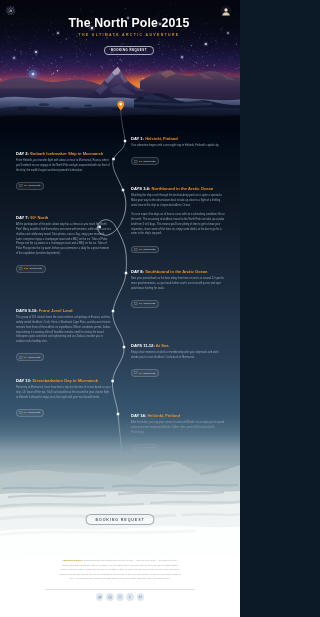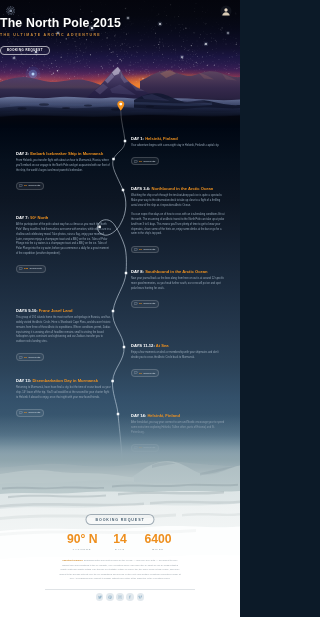--- a/index.html
+++ b/index.html
@@ -17,21 +17,21 @@
       linear-gradient(180deg,#04050d 0%,#050710 12%,#070918 22%,#0b0c22 30%,#12102e 38%,#1a1540 44%,#251a4a 49%,#341d52 53%,#4c2458 57%,#6b2d59 60%,#8d3950 62.5%,#b24c46 64.5%,#d8703c 66.5%,#e8853a 68%,#090a1a 70%,#05060e 100%);
   }
   #stars{position:absolute;inset:0;}
   .mtn{position:absolute;bottom:0;left:0;width:240px;}
   #hero-fade{position:absolute;left:0;bottom:0;width:240px;height:30px;
     background:linear-gradient(180deg,rgba(2,5,13,0) 0%,rgba(2,5,13,.35) 40%,rgba(2,5,13,.8) 72%,rgba(0,6,17,.98) 92%,#000612 100%);}
 
   #logo{position:absolute;left:5.5px;top:5.5px;width:9.5px;height:9.5px;}
   #avatar{position:absolute;right:8px;top:5px;width:12px;height:12px;}
 
-  #hero-copy{position:absolute;left:0;top:17px;width:240px;text-align:left;}
+  #hero-copy{position:absolute;left:9px;top:17px;width:240px;text-align:center;}
   #hero-title{font-size:12.3px;font-weight:bold;color:#fff;letter-spacing:.15px;
      text-shadow:0 1px 3px rgba(0,0,0,.65);line-height:1.1;}
   #hero-sub{margin-top:2px;font-size:3.5px;letter-spacing:1.35px;color:#cf8d3e;
      font-weight:bold;text-shadow:0 1px 2px rgba(0,0,0,.6);}
   #hero-cta{display:inline-block;margin-top:5px;border:.6px solid rgba(255,255,255,.62);
      border-radius:5px;padding:2px 6px 1.6px;font-size:2.8px;letter-spacing:.55px;color:#fff;
      font-weight:bold;background:rgba(255,255,255,.03);line-height:1.25;}
   #marker{position:absolute;left:117px;top:100px;width:7.6px;height:11.4px;}
 
   
@@ -1832,34 +1832,20 @@
         </g>
         <g opacity=".09" fill="#a2acaf">
           <path d="M0 118 C 62 112, 130 119, 196 114 L196 117 C 130 122, 62 115, 0 121 Z"></path>
         </g>
       </svg>
     <div id="arctic-fade"></div>
   </div>
 
   <div id="cta2">BOOKING REQUEST</div>
 
-  <div id="stats">
-      <div class="stat">
-        <div class="num">90° N</div>
-        <div class="lab">LATITUDE</div>
-      </div>
-      <div class="stat">
-        <div class="num">14</div>
-        <div class="lab">DAYS</div>
-      </div>
-      <div class="stat">
-        <div class="num">6400</div>
-        <div class="lab">MILES</div>
-      </div>
-    </div>
 
   <div id="footblock">
     <p id="footer-text"><b>Important reminder:</b> <span>Embarking dates and quoted prices for the voyage — and more here both — are subject to more efficient offer and conditions to the ice capacity, your expedition will be lead when the ice chart are will be crossed that is quality costs and charter details. The itinerary is a tentative outline of a likely trip; the prime focus on this voyage, prices are subject to the specific interest over the ice quarantines and depend on the route and weather conditions encountered while at sea. All programmes are subject to change without prior notice at the discretion of the expedition leader.</span></p>
   </div>
 
   <div id="divider"></div>
   <div id="social">
       <span class="sc">
         <svg viewBox="0 0 16 16">
           <path d="M16 3.5a6.4 6.4 0 01-1.9.5 3.3 3.3 0 001.4-1.8 6.6 6.6 0 01-2 .8A3.3 3.3 0 008 6a9.3 9.3 0 01-6.8-3.4 3.3 3.3 0 001 4.4A3.2 3.2 0 01.7 6.6v.04a3.3 3.3 0 002.6 3.2 3.3 3.3 0 01-1.5.06 3.3 3.3 0 003.1 2.3A6.6 6.6 0 010 13.6a9.3 9.3 0 005 1.5c6.1 0 9.4-5 9.4-9.4v-.43A6.6 6.6 0 0016 3.5z" fill="#9dbace"></path>

